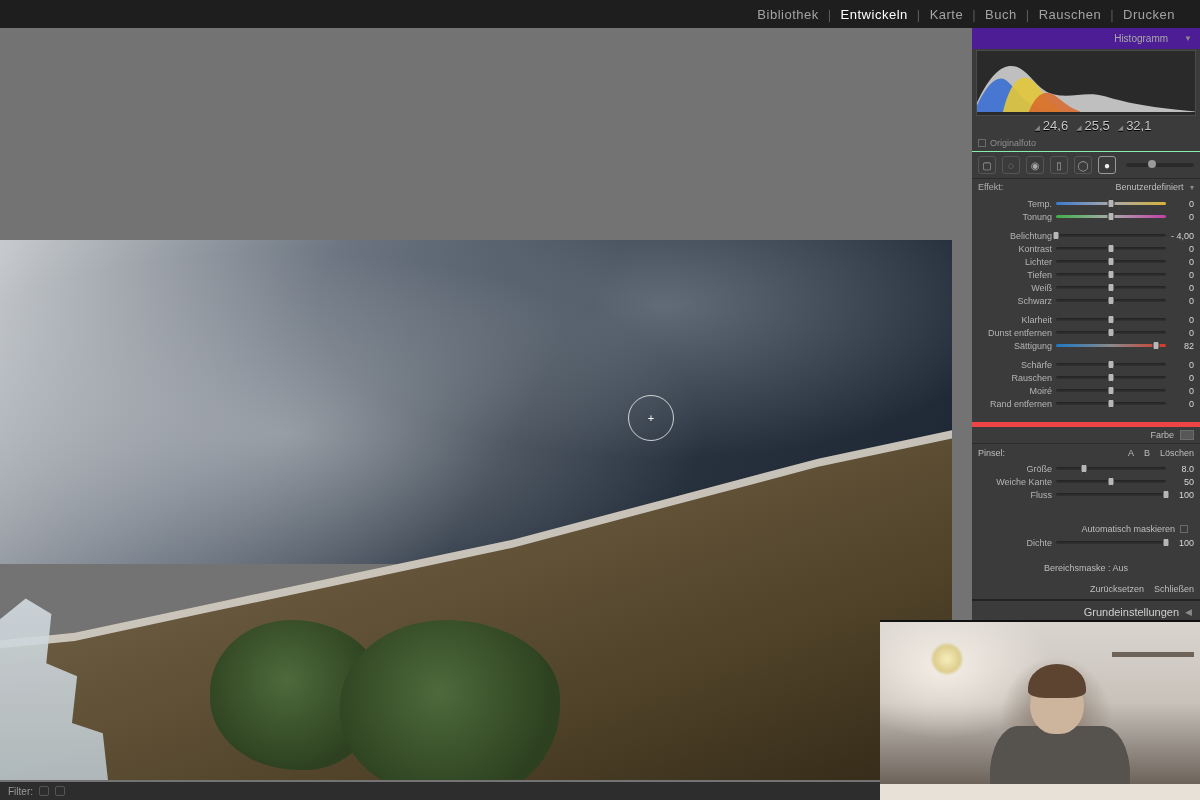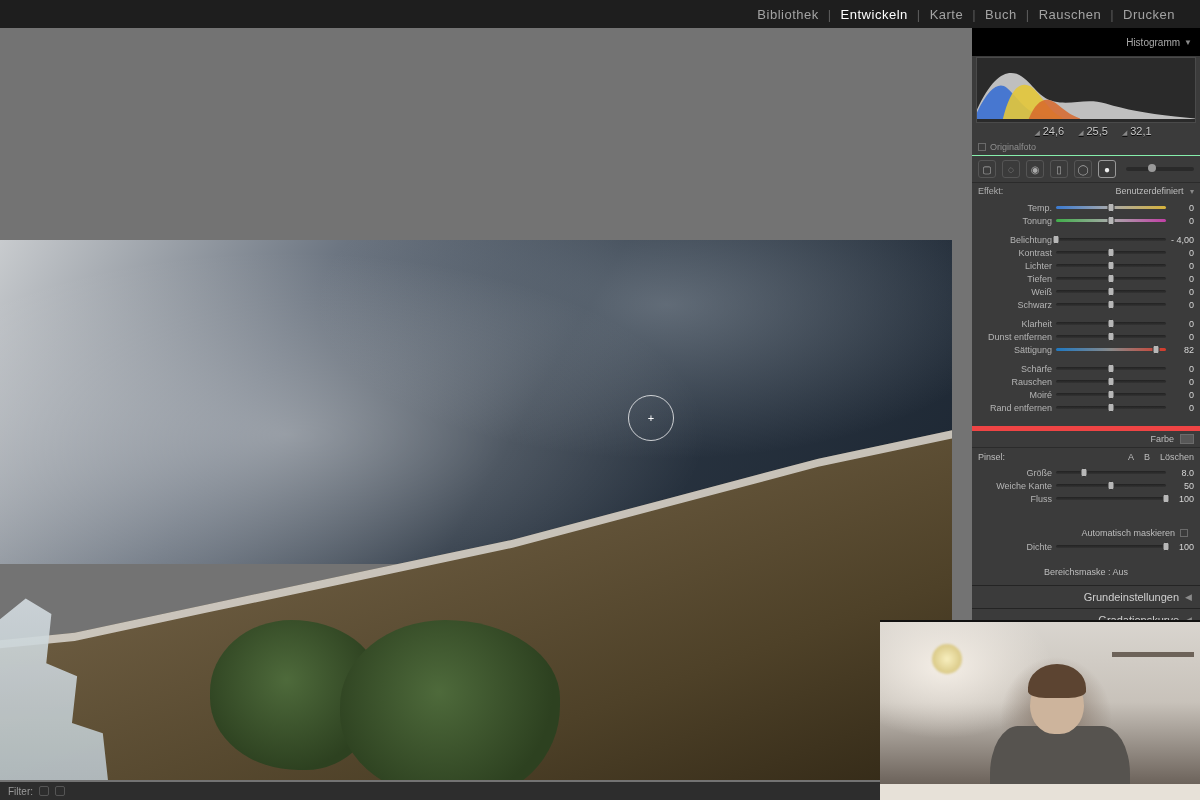--- a/index.html
+++ b/index.html
@@ -33,27 +33,27 @@
   .bush.b1 { left:210px; bottom:10px; }
   .bush.b2 { left:340px; bottom:-20px; width:220px; height:180px; }
   .ridge-glow { position:absolute; left:-5%; right:-2%; bottom:-5%; height:75%;
     clip-path: polygon(0% 60%, 12% 57%, 25% 50%, 40% 42%, 55% 34%, 70% 24%, 85% 14%, 100% 6%, 100% 8%, 85% 16%, 70% 26%, 55% 36%, 40% 44%, 25% 52%, 12% 59%, 0% 62%);
     background: rgba(255,255,255,.65); filter: blur(.7px);}
   .brush-cursor { position:absolute; left:628px; top:155px; width:46px; height:46px; border:1px solid rgba(255,255,255,.75); border-radius:50%; }
   .brush-cursor::after{content:"+"; color:#fff; position:absolute; left:50%; top:50%; transform:translate(-50%,-52%); font-size:11px;}
 
   
   .right-panel { width: 228px; background: #3b3b3b; color: #bcbcbc; font-size: 10px; display:flex; flex-direction:column; }
-  .panel-header-strip{ height:28px; background:#000000; display:flex; justify-content:flex-end; align-items:center; padding-right:8px; color:#a9a9a9; font-size:10px;}
+  .panel-header-strip{ height:21px; background:#4c1d95; display:flex; justify-content:flex-end; align-items:center; padding-right:8px; color:#a9a9a9; font-size:10px;gap:12px;}
   .rt{ font-size:9px; }
   .tri{ margin-left:4px; font-size:8px; color:#8a8a8a; }
 
   .histogram { height:66px; margin:1px 4px 0; background:#2a2a2a; position:relative; border:1px solid #4a4a4a; }
   .histogram svg{ position:absolute; inset:0; }
-  .hist-vals { display:flex; justify-content:center; gap:14px; font-size:11px; color:#c8c8c8; padding:2px 0 3px; text-shadow:0 1px #000;margin-left:14px; }
+  .hist-vals { display:flex; justify-content:center; gap:8px; font-size:13px; color:#c8c8c8; padding:2px 0 3px; text-shadow:0 1px #000;margin-left:14px; }
   .hist-vals span::before{content:"◢ "; font-size:7px; color:#888; margin-right:1px;}
   .orig-row{ display:flex; align-items:center; gap:4px; padding:2px 6px 3px; color:#8f8f8f; font-size:9px; border-bottom:1px solid #86efac;}
   .orig-row .cb{ width:8px; height:8px; border:1px solid #6a6a6a; }
 
   .toolstrip { display:flex; align-items:center; gap:6px; padding:4px 6px; border-bottom:1px solid #2b2b2b; }
   .toolstrip .tool{ width:18px; height:18px; border:1px solid #555; border-radius:3px; display:flex; align-items:center; justify-content:center; color:#aaa; font-size:10px; cursor:pointer; }
   .toolstrip .tool.active{ border-color:#999; color:#eee; }
   .ts-slider{ flex:1; height:4px; background:#2a2a2a; border-radius:2px; position:relative; margin-left:4px;}
   .ts-slider::after{content:""; position:absolute; left:32%; top:-3px; width:8px; height:8px; background:#9a9a9a; border-radius:50%;}
 
@@ -340,20 +340,24 @@
           <span class="lbl">Dichte</span>
           <span class="track">
             <span class="knob" style="left:100%"></span>
           </span>
           <span class="val">100</span>
         </div>
     </div>
 
     <div class="rangemask">Bereichsmaske : Aus</div>
 
+    <div class="bottom-actions">
+      <span>Zurücksetzen</span>
+      <span>Schließen</span>
+    </div>
 
     <div class="collapsed-panel">
         <span>Grundeinstellungen</span>
         <span class="tri2">◀</span>
       </div>
     <div class="collapsed-panel">
         <span>Gradationskurve</span>
         <span class="tri2">◀</span>
       </div>
     <div class="collapsed-panel dim">

